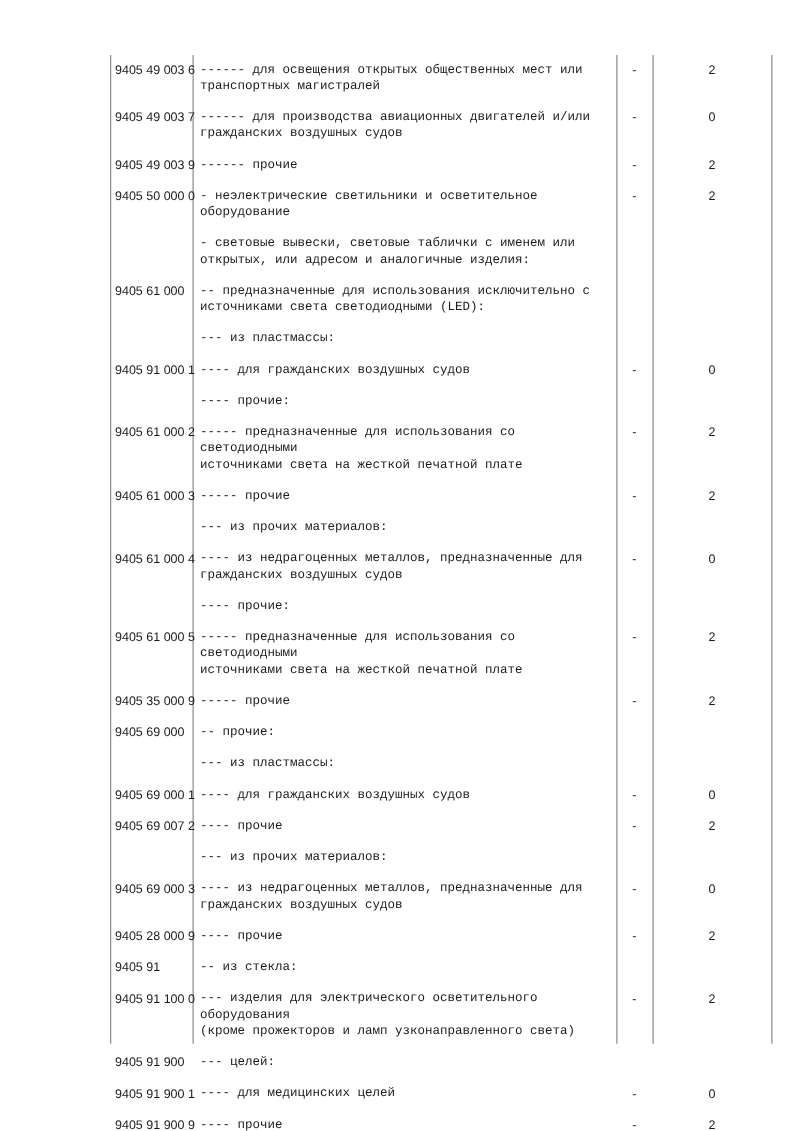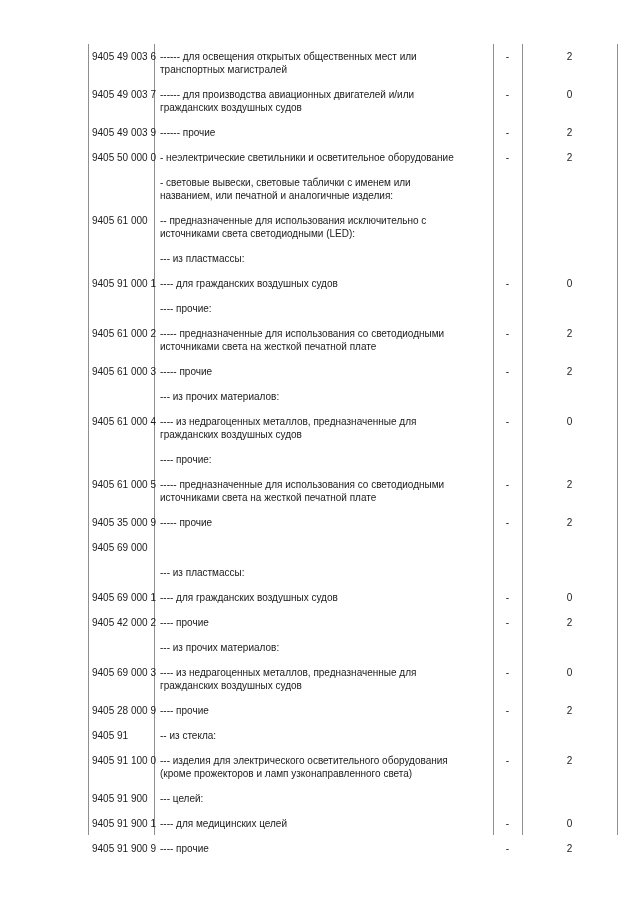--- a/index.html
+++ b/index.html
@@ -51,20 +51,21 @@
     padding-right: 2px;
     flex: none;
     white-space: nowrap;
   }
   .cell-desc {
     width: 339px;
     padding-left: 6px;
     padding-right: 2px;
     flex: none;
     white-space: pre-line;
+    font-family: Liberation Mono, monospace;
   }
   .cell-unit {
     width: 29px;
     flex: none;
     text-align: center;
   }
   .cell-rate {
     width: 95px;
     flex: none;
     text-align: center;
@@ -107,21 +108,21 @@
   <div class="row">
     <div class="cell-code">9405 50 000 0</div>
     <div class="cell-desc">- неэлектрические светильники и осветительное оборудование</div>
     <div class="cell-unit">-</div>
     <div class="cell-rate">2</div>
   </div>
 
   <div class="row">
     <div class="cell-code"></div>
     <div class="cell-desc">- световые вывески, световые таблички с именем или
-названием, или печатной и аналогичные изделия:</div>
+открытых, или адресом и аналогичные изделия:</div>
     <div class="cell-unit"></div>
     <div class="cell-rate"></div>
   </div>
 
   <div class="row">
     <div class="cell-code">9405 61 000</div>
     <div class="cell-desc">-- предназначенные для использования исключительно с
 источниками света светодиодными (LED):</div>
     <div class="cell-unit"></div>
     <div class="cell-rate"></div>
@@ -195,40 +196,41 @@
 
   <div class="row">
     <div class="cell-code">9405 35 000 9</div>
     <div class="cell-desc">----- прочие</div>
     <div class="cell-unit">-</div>
     <div class="cell-rate">2</div>
   </div>
 
   <div class="row">
     <div class="cell-code">9405 69 000</div>
+    <div class="cell-desc">-- прочие:</div>
     <div class="cell-unit"></div>
     <div class="cell-rate"></div>
   </div>
 
   <div class="row">
     <div class="cell-code"></div>
     <div class="cell-desc">--- из пластмассы:</div>
     <div class="cell-unit"></div>
     <div class="cell-rate"></div>
   </div>
 
   <div class="row">
     <div class="cell-code">9405 69 000 1</div>
     <div class="cell-desc">---- для гражданских воздушных судов</div>
     <div class="cell-unit">-</div>
     <div class="cell-rate">0</div>
   </div>
 
   <div class="row">
-    <div class="cell-code">9405 42 000 2</div>
+    <div class="cell-code">9405 69 007 2</div>
     <div class="cell-desc">---- прочие</div>
     <div class="cell-unit">-</div>
     <div class="cell-rate">2</div>
   </div>
 
   <div class="row">
     <div class="cell-code"></div>
     <div class="cell-desc">--- из прочих материалов:</div>
     <div class="cell-unit"></div>
     <div class="cell-rate"></div>

